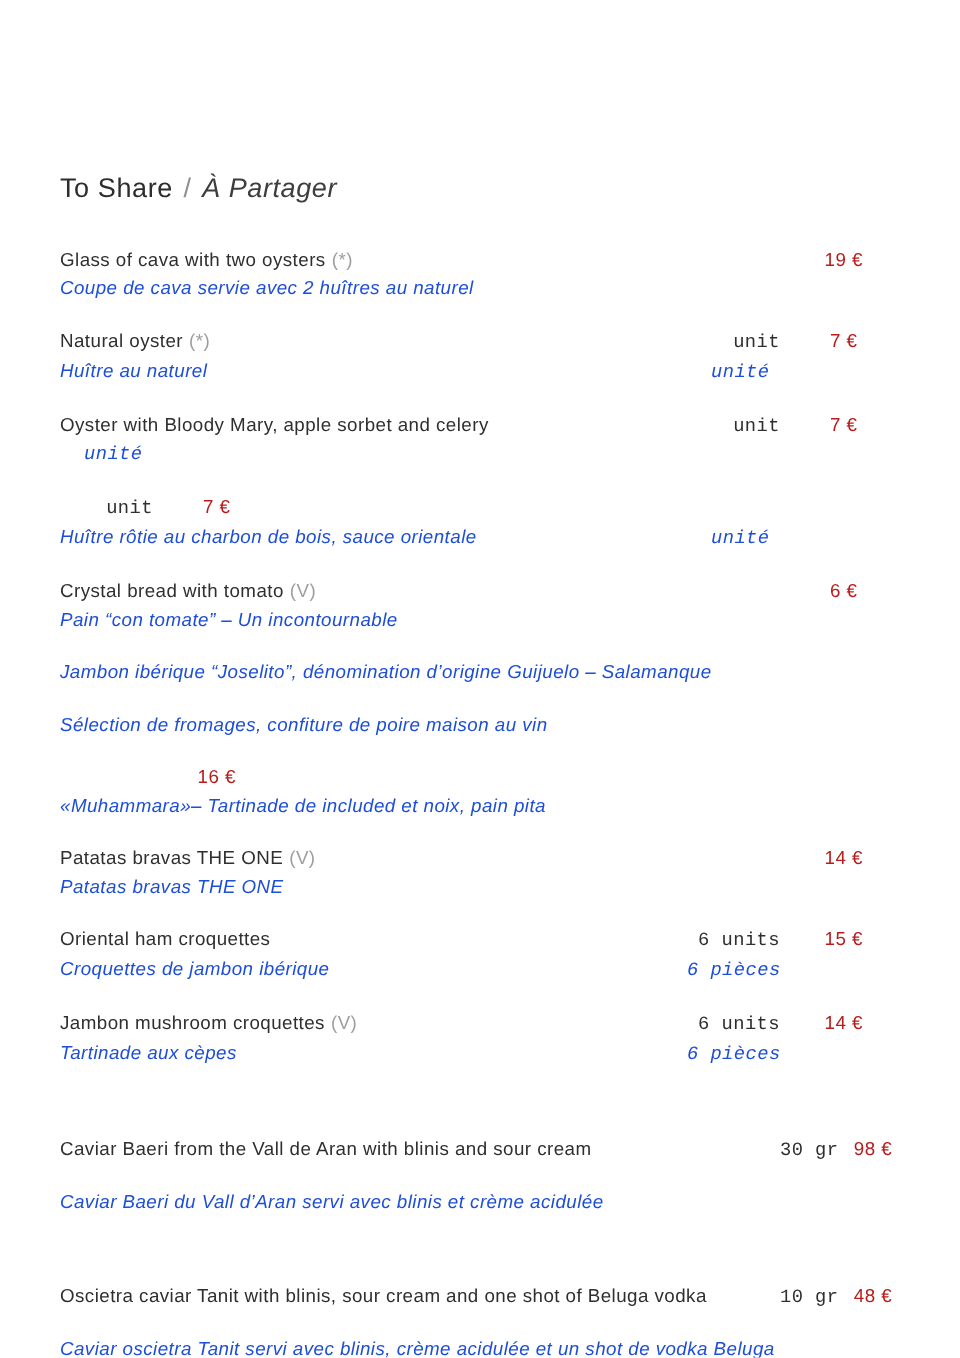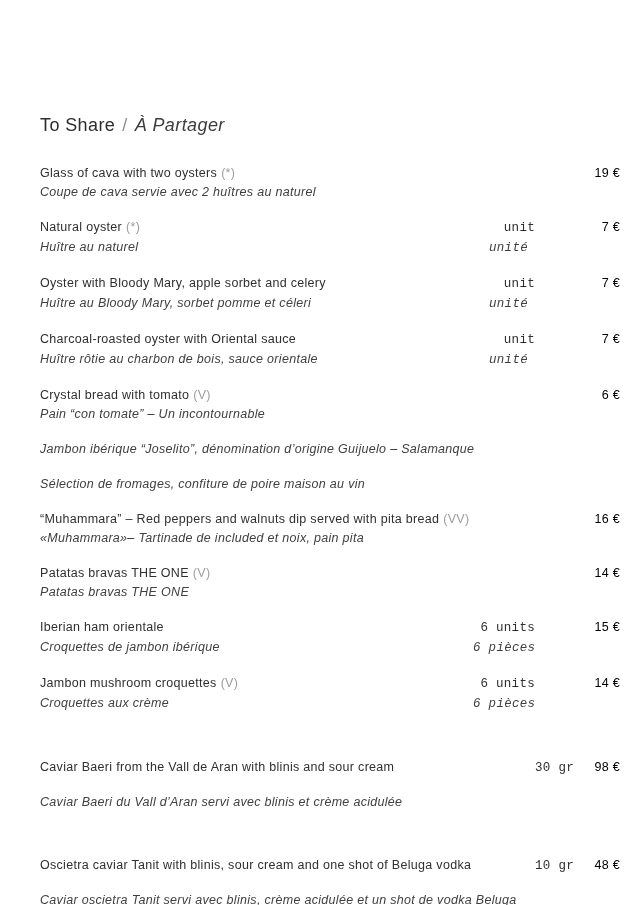--- a/index.html
+++ b/index.html
@@ -5,21 +5,21 @@
   * { box-sizing: border-box; margin: 0; padding: 0; }
   html, body { width: 640px; height: 905px; }
   body {
     background: #ffffff;
     font-family: "Liberation Sans", "DejaVu Sans", sans-serif;
     overflow: hidden;
   }
   .page {
     width: 640px;
     height: 905px;
-    padding: 112px 20px 0 40px;
+    padding: 112px 35px 0 40px;
   }
   
   .title {
     font-size: 18px;
     font-weight: 400;
     line-height: 26px;
     letter-spacing: 0.4px;
     color: #2d2d2d;
     margin-bottom: 26px;
     white-space: nowrap;
@@ -47,28 +47,28 @@
     flex: 0 0 auto;
     width: 62px;
     text-align: right;
     white-space: nowrap;
     color: #2f2f2f;
     font-family: Liberation Mono, monospace;
   }
   .price {
     flex: 0 0 auto;
     width: 85px;
-    text-align: right;
-    white-space: nowrap;
-    color: #000000;
+    text-align: center;
+    white-space: nowrap;
+    color: #b91c1c;
   }
   .item.tight .price { width: 46px; margin-top: 28px; }
   .fr-row .name, .fr-row .unit {
     font-style: italic;
-    color: #404040;
+    color: #1d4ed8;
   }
   .fr-row .unit { padding-right: 7px; }
   
   .footer {
     margin-top: 22px;
     text-align: left;
     font-size: 9.5px;
     letter-spacing: 0.2px;
     color: #4a4a4a;
     margin-right: -4px;
@@ -109,29 +109,27 @@
     </div>
   </div>
 
   <div class="item">
     <div class="row en-row">
       <span class="name"><span>Oyster with Bloody Mary, apple sorbet and celery</span><span class="tag"></span></span>
       <span class="unit">unit</span>
       <span class="price">7 €</span>
     </div>
     <div class="row fr-row">
-      <span class="name">Huître au Bloody Mary, sorbet pomme et céleri</span>
       <span class="unit">unité</span>
       <span class="price"></span>
     </div>
   </div>
 
   <div class="item">
     <div class="row en-row">
-      <span class="name"><span>Charcoal-roasted oyster with Oriental sauce</span><span class="tag"></span></span>
       <span class="unit">unit</span>
       <span class="price">7 €</span>
     </div>
     <div class="row fr-row">
       <span class="name">Huître rôtie au charbon de bois, sauce orientale</span>
       <span class="unit">unité</span>
       <span class="price"></span>
     </div>
   </div>
 
@@ -159,21 +157,20 @@
   <div class="item">
     <div class="row fr-row">
       <span class="name">Sélection de fromages, confiture de poire maison au vin</span>
       <span class="unit"></span>
       <span class="price"></span>
     </div>
   </div>
 
   <div class="item">
     <div class="row en-row">
-      <span class="name"><span>“Muhammara” – Red peppers and walnuts dip served with pita bread</span><span class="tag">(VV)</span></span>
       <span class="unit"></span>
       <span class="price">16 €</span>
     </div>
     <div class="row fr-row">
       <span class="name">«Muhammara»– Tartinade de included et noix, pain pita</span>
       <span class="unit"></span>
       <span class="price"></span>
     </div>
   </div>
 
@@ -185,39 +182,39 @@
     </div>
     <div class="row fr-row">
       <span class="name">Patatas bravas THE ONE</span>
       <span class="unit"></span>
       <span class="price"></span>
     </div>
   </div>
 
   <div class="item">
     <div class="row en-row">
-      <span class="name"><span>Iberian ham orientale</span><span class="tag"></span></span>
+      <span class="name"><span>Oriental ham croquettes</span><span class="tag"></span></span>
       <span class="unit">6 units</span>
       <span class="price">15 €</span>
     </div>
     <div class="row fr-row">
       <span class="name">Croquettes de jambon ibérique</span>
       <span class="unit">6 pièces</span>
       <span class="price"></span>
     </div>
   </div>
 
   <div class="item">
     <div class="row en-row">
       <span class="name"><span>Jambon mushroom croquettes</span><span class="tag">(V)</span></span>
       <span class="unit">6 units</span>
       <span class="price">14 €</span>
     </div>
     <div class="row fr-row">
-      <span class="name">Croquettes aux crème</span>
+      <span class="name">Tartinade aux cèpes</span>
       <span class="unit">6 pièces</span>
       <span class="price"></span>
     </div>
   </div>
 
   <div class="item tight">
     <div class="row en-row">
       <span class="name"><span>Caviar Baeri from the Vall de Aran with blinis and sour cream</span><span class="tag"></span></span>
       <span class="unit">30 gr</span>
       <span class="price">98 €</span>

